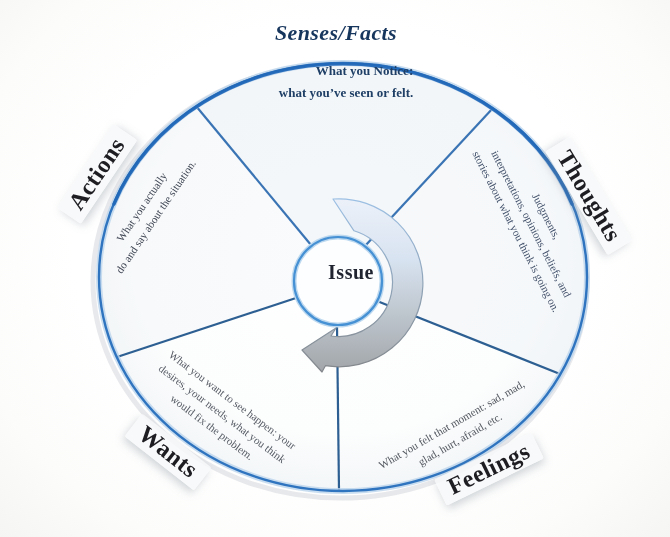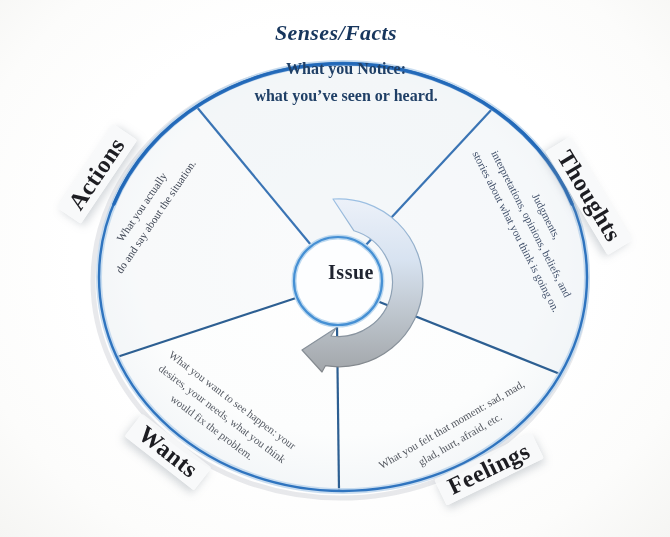--- a/index.html
+++ b/index.html
@@ -19,21 +19,21 @@
     padding:1px 10px;border-radius:2px;
     background:rgba(247,248,249,0.85);
     box-shadow:0 4px 9px rgba(130,140,152,0.35);
   }
   .title{
     font-weight:bold;font-style:italic;font-size:22px;letter-spacing:0.4px;
     color:#17365d;
   }
   .desc{font-size:11px;line-height:1.55;}
   .desc .dl{white-space:nowrap;}
-  .senses-desc{font-size:16px;font-weight:bold;color:#1f3f66;line-height:1.7;}
+  .senses-desc{font-size:13px;font-weight:bold;color:#1f3f66;line-height:1.7;text-align:right;}
   .thoughts-desc{color:#41506a;}
   .actions-desc{color:#3f4654;}
   .wants-desc{color:#545962;}
   .feelings-desc{color:#53575f;}
   .issue{font-weight:bold;font-size:20px;color:#1f2430;letter-spacing:0.5px;}
 </style>
 </head>
 <body>
 
 <div id="stage">
@@ -83,21 +83,21 @@
              A 84 84 0 1 1 325.4 365.7
              L 322 372 L 302 350 L 336 328 L 331 336
              A 54 54 0 0 0 354 230.8
              Z" fill="url(#swirlGrad)" stroke="url(#swirlStroke)" stroke-width="1.2" stroke-linejoin="round"></path>
   </svg>
 
   <div class="lbl title" style="left:336px;top:33px;transform:translate(-50%,-50%);font-family:Liberation Serif, serif;">Senses/Facts</div>
 
   <div class="lbl desc senses-desc" style="left:346px;top:82px;transform:translate(-50%,-50%);">
     <div class="dl">What you Notice:</div>
-    <div class="dl">what you’ve seen or heard.</div>
+    <div class="dl">what you’ve seen or felt.</div>
   </div>
 
   <div class="lbl heading" style="left:589px;top:196px;transform:translate(-50%,-50%) rotate(59deg);">Thoughts</div>
   <div class="lbl desc thoughts-desc" style="left:531px;top:224px;transform:translate(-50%,-50%) rotate(63deg);">
     <div class="dl">Judgments,</div>
     <div class="dl">interpretations, opinions, beliefs, and</div>
     <div class="dl">stories about what you think is going on.</div>
   </div>
 
   <div class="lbl heading" style="left:489px;top:469px;transform:translate(-50%,-50%) rotate(-26deg);">Feelings</div>

